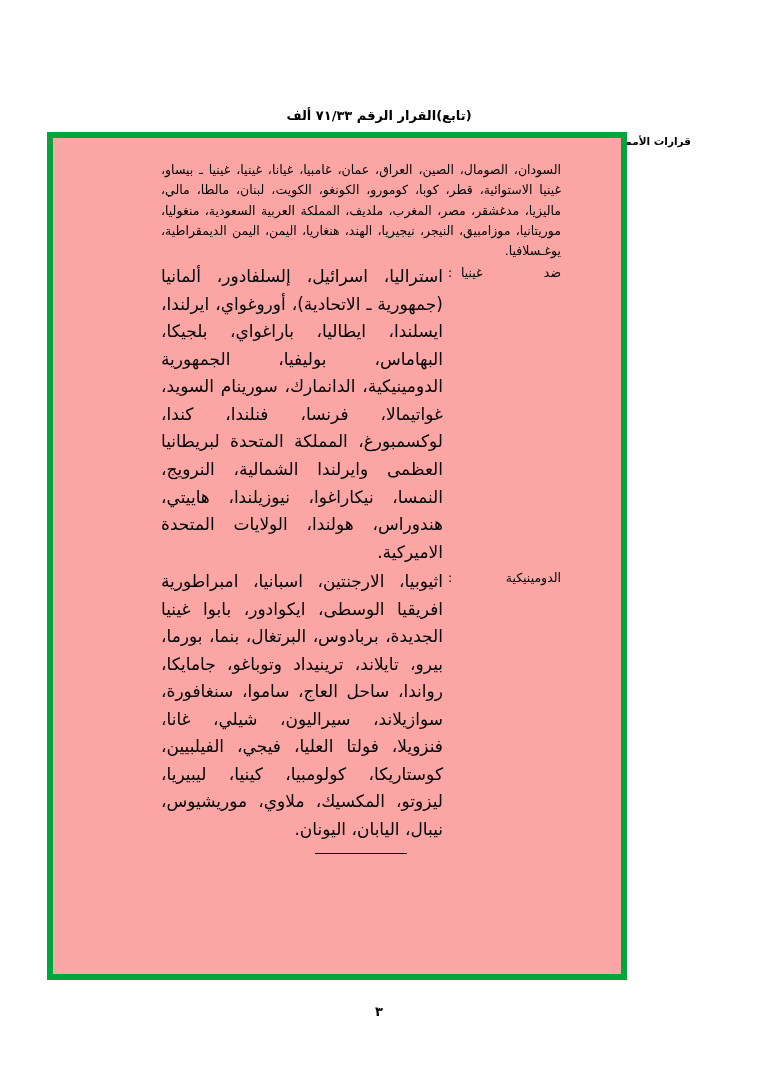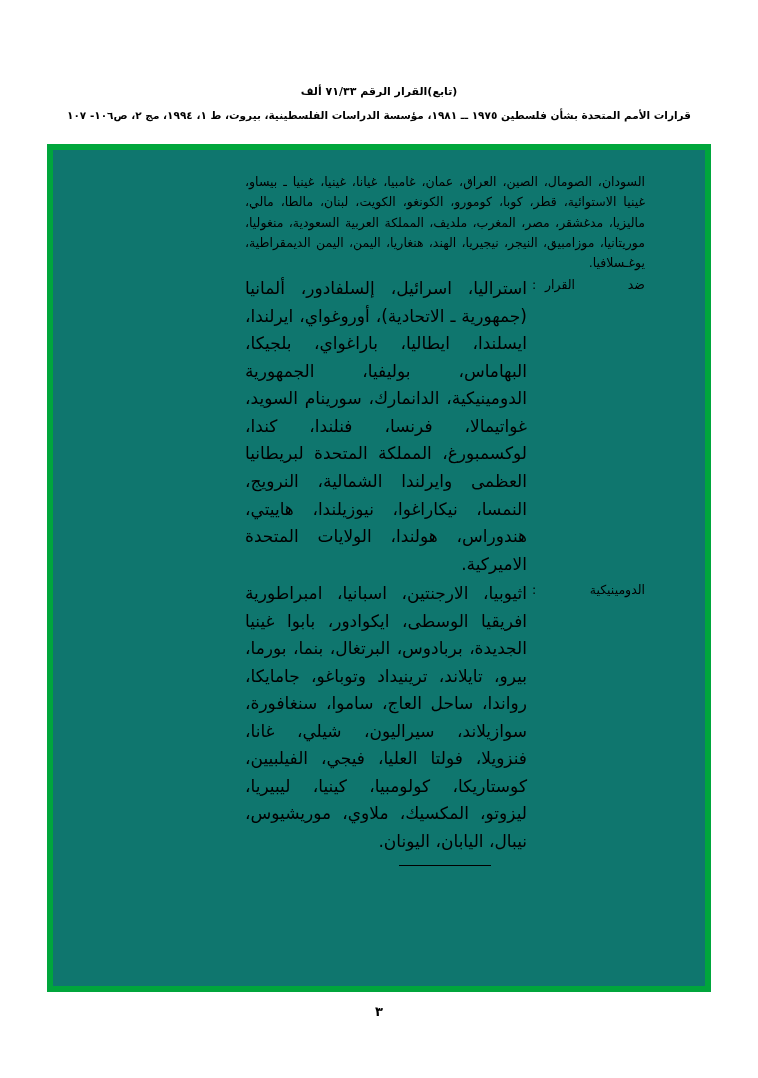--- a/index.html
+++ b/index.html
@@ -24,43 +24,44 @@
 
   .header {
     position: absolute;
     top: 84px;
     left: 0;
     right: 0;
     text-align: center;
   }
 
   .header-title {
-    font-size: 11px;
+    font-size: 13px;
     font-weight: bold;
     line-height: 1.4;
     letter-spacing: 0px;
     direction: rtl;
+    margin-top: 23px;
   }
 
   .header-subtitle {
     margin-top: 9px;
     font-size: 10.5px;
     font-weight: bold;
     line-height: 1.4;
     direction: rtl;
   }
 
   .frame {
     position: absolute;
-    top: 144px;
+    top: 132px;
     left: 47px;
-    width: 664px;
+    width: 580px;
     height: 848px;
     border: 6px solid #00a63c;
-    background: #0f766e;
+    background: #fca5a5;
     box-sizing: border-box;
   }
 
   .content {
     position: absolute;
     top: 22px;
     right: 60px;
     width: 400px;
     direction: rtl;
   }
@@ -135,21 +136,21 @@
     <div class="header-title">(تابع)القرار الرقم ٧١/٣٣ ألف</div>
     <div class="header-subtitle">قرارات الأمم المتحدة بشأن فلسطين ١٩٧٥ ــ ١٩٨١، مؤسسة الدراسات الفلسطينية، بيروت، ط ١، ١٩٩٤، مج ٢، ص١٠٦- ١٠٧</div>
   </div>
 
   <div class="frame" style="border-color: rgb(0, 166, 60);">
     <div class="content">
 
       <div class="para">السودان، الصومال، الصين، العراق، عمان، غامبيا، غيانا، غينيا، غينيا ـ بيساو، غينيا الاستوائية، قطر، كوبا، كومورو، الكونغو، الكويت، لبنان، مالطا، مالي، ماليزيا، مدغشقر، مصر، المغرب، ملديف، المملكة العربية السعودية، منغوليا، موريتانيا، موزامبيق، النيجر، نيجيريا، الهند، هنغاريا، اليمن، اليمن الديمقراطية، يوغـسلافيا.</div>
 
       <div class="labeled">
-        <div class="lbl">ضد القرار</div>
+        <div class="lbl">ضد غينيا</div>
         <div class="colon">:</div>
         <div class="body">استراليا، اسرائيل، إلسلفادور، ألمانيا (جمهورية ـ الاتحادية)، أوروغواي، ايرلندا، ايسلندا، ايطاليا، باراغواي، بلجيكا، البهاماس، بوليفيا، الجمهورية الدومينيكية، الدانمارك، سورينام السويد، غواتيمالا، فرنسا، فنلندا، كندا، لوكسمبورغ، المملكة المتحدة لبريطانيا العظمى وايرلندا الشمالية، النرويج، النمسا، نيكاراغوا، نيوزيلندا، هاييتي، هندوراس، هولندا، الولايات المتحدة الاميركية.</div>
       </div>
 
       <div class="labeled">
         <div class="lbl">الدومينيكية</div>
         <div class="colon">:</div>
         <div class="body">اثيوبيا، الارجنتين، اسبانيا، امبراطورية افريقيا الوسطى، ايكوادور، بابوا غينيا الجديدة، بربادوس، البرتغال، بنما، بورما، بيرو، تايلاند، ترينيداد وتوباغو، جامايكا، رواندا، ساحل العاج، ساموا، سنغافورة، سوازيلاند، سيراليون، شيلي، غانا، فنزويلا، فولتا العليا، فيجي، الفيلبيين، كوستاريكا، كولومبيا، كينيا، ليبيريا، ليزوتو، المكسيك، ملاوي، موريشيوس، نيبال، اليابان، اليونان.</div>
       </div>
 

